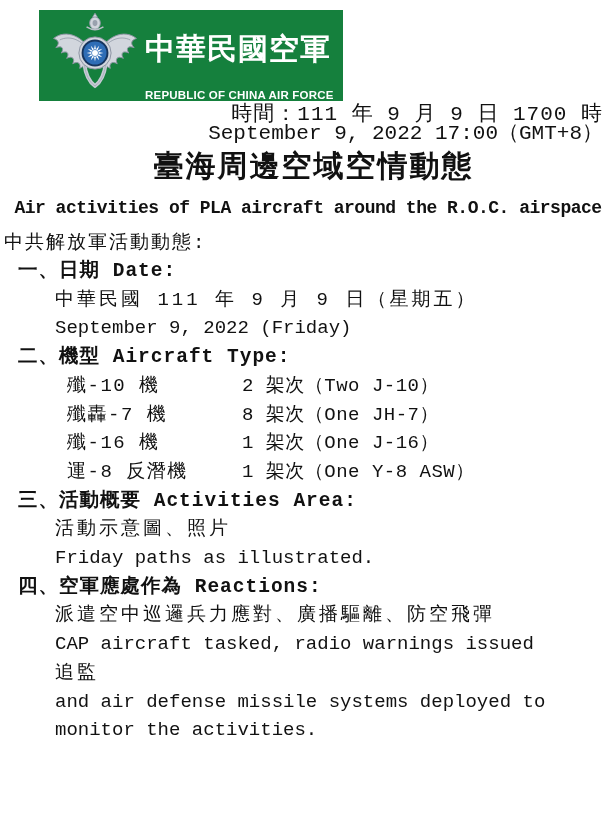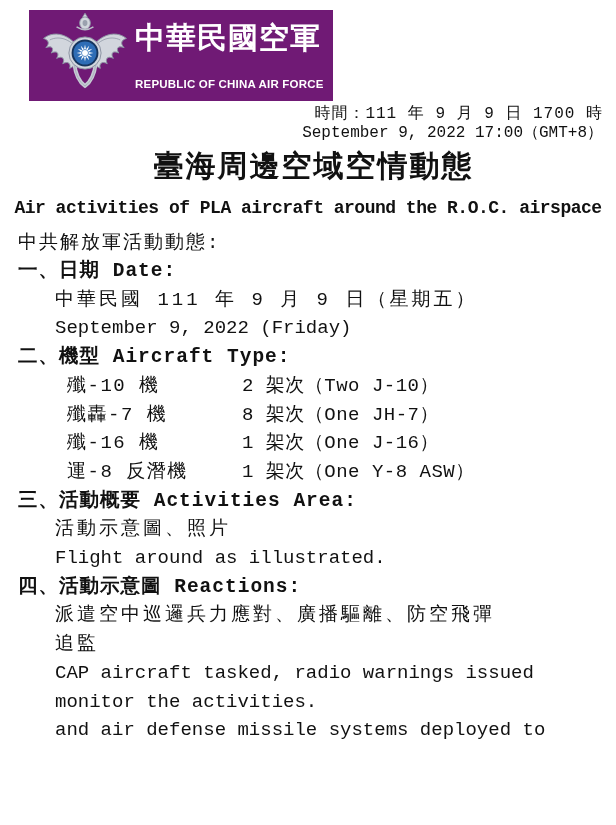--- a/index.html
+++ b/index.html
@@ -8,63 +8,63 @@
     position:relative;
     width:616px; height:825px;
     background:#ffffff;
     color:#111111;
     font-family:"Liberation Mono","DejaVu Sans Mono",monospace;
     overflow:hidden;
   }
 
   
   .banner {
-    position:absolute; left:29px; top:10px;
+    position:absolute; left:39px; top:10px;
     width:304px; height:91px;
-    background:#701a75;
-    display:flex; align-items:center;
+    background:#15803d;
+    display:flex; align-items:flex-end;
   }
   .emblem { flex:0 0 auto; margin-left:10px; }
   .banner-text { margin-left:4px; color:#ffffff; }
   .banner-zh {
     font-family:"Liberation Sans","DejaVu Sans",sans-serif;
     font-size:30px; font-weight:700; letter-spacing:1px;
     line-height:34px; white-space:nowrap;
   }
   .banner-en {
     font-family:"Liberation Sans","DejaVu Sans",sans-serif;
     font-size:11.5px; font-weight:700; letter-spacing:0.2px;
     margin-top:23px; white-space:nowrap;
   }
 
   
   .timestamp {
     position:absolute; top:105px; right:13px;
-    text-align:right; font-size:16px; line-height:19px;
+    text-align:right; font-size:21px; line-height:19px;
     white-space:nowrap;
   }
   .timestamp .zh { letter-spacing:1px; }
 
   
   .doc-title {
     position:absolute; left:0; right:0; top:146px;
     text-align:center;
     font-size:30px; font-weight:700; letter-spacing:2px;
     font-family:"Liberation Serif","DejaVu Serif",serif;
     white-space:nowrap;
     padding-left:11px;
   }
   .doc-subtitle {
     position:absolute; left:0; right:0; top:198px;
     text-align:center;
     font-size:18px; font-weight:700; letter-spacing:-0.5px;
     white-space:nowrap;
   }
   .intro {
-    position:absolute; left:18px; top:229px;
+    position:absolute; left:4px; top:229px;
     font-size:19px; letter-spacing:2px; white-space:nowrap;
   }
 
   
   .content {
     position:absolute; left:0; top:257px; right:0;
     font-size:19px; line-height:28.7px;
   }
   .heading {
     padding-left:18px; font-weight:700; font-size:19.5px;
@@ -146,23 +146,23 @@
       <div class="ac-type">殲-16 機</div>
       <div class="ac-count">1 架次（One J-16）</div>
     </div>
     <div class="ac-row">
       <div class="ac-type">運-8 反潛機</div>
       <div class="ac-count">1 架次（One Y-8 ASW）</div>
     </div>
 
     <div class="heading">三、活動概要 Activities Area:</div>
     <div class="line zh-line">活動示意圖、照片</div>
-    <div class="line en-line">Flight around as illustrated.</div>
+    <div class="line en-line">Friday paths as illustrated.</div>
 
-    <div class="heading">四、活動示意圖 Reactions:</div>
+    <div class="heading">四、空軍應處作為 Reactions:</div>
     <div class="line zh-line">派遣空中巡邏兵力應對、廣播驅離、防空飛彈</div>
+    <div class="line en-line">CAP aircraft tasked, radio warnings issued</div>
     <div class="line zh-line">追監</div>
-    <div class="line en-line">CAP aircraft tasked, radio warnings issued</div>
+    <div class="line en-line">and air defense missile systems deployed to</div>
     <div class="line en-line">monitor the activities.</div>
-    <div class="line en-line">and air defense missile systems deployed to</div>
 
   </div>
 </div>
 
 </body></html>

